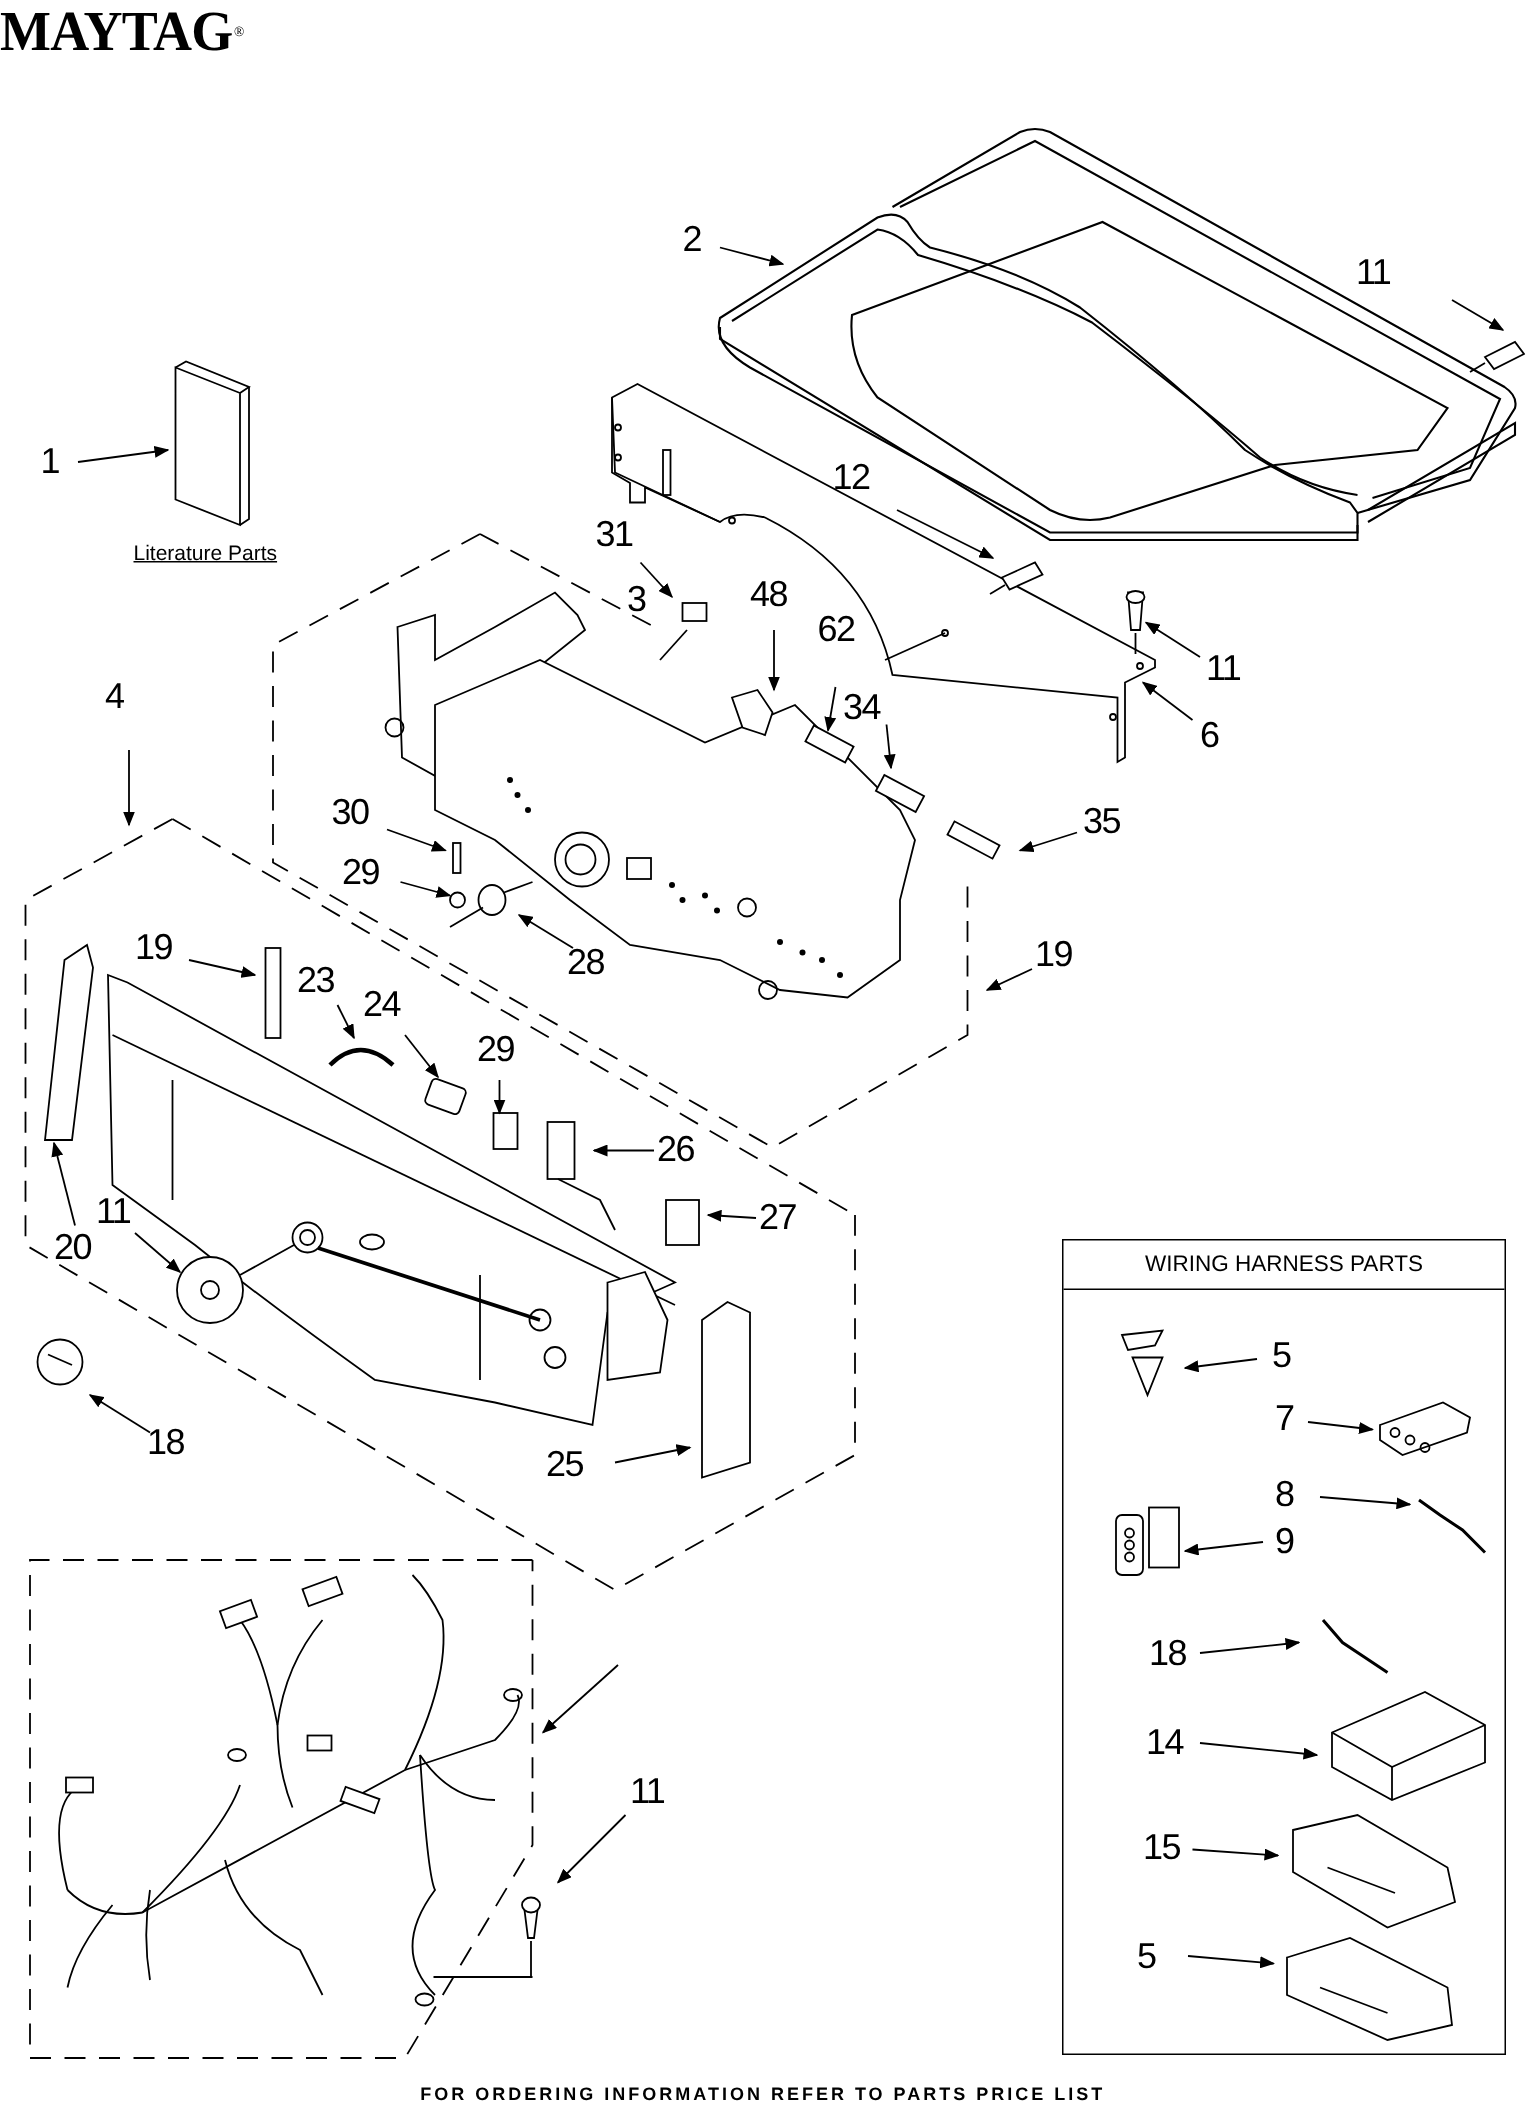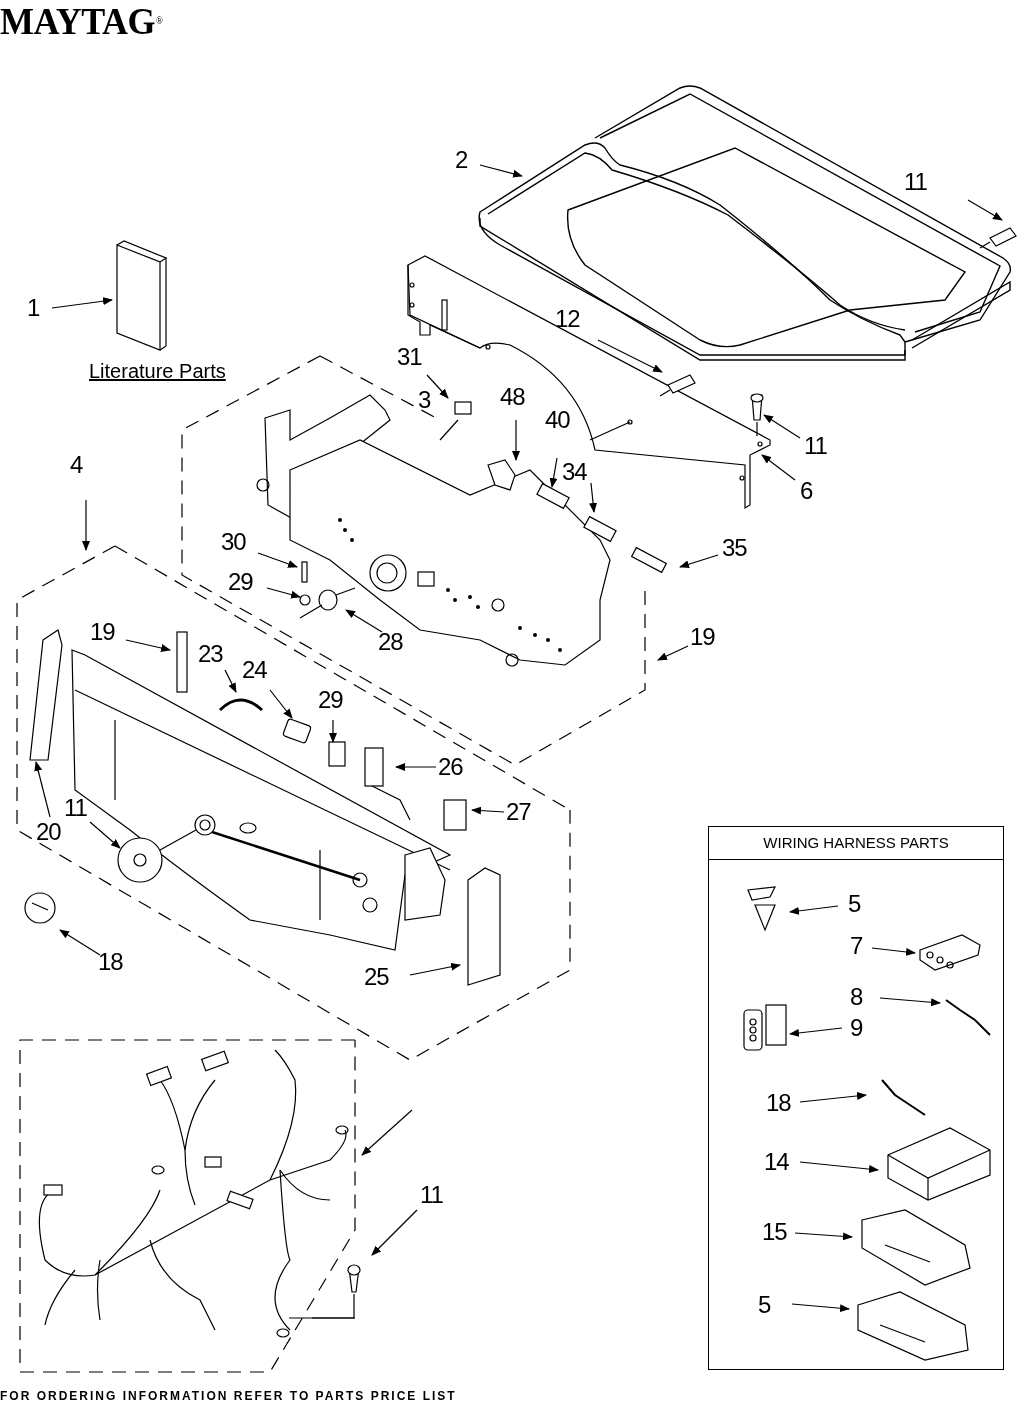--- a/index.html
+++ b/index.html
@@ -1,24 +1,24 @@
 <!DOCTYPE html>
 <html><head>
 <meta charset="utf-8">
 <style>
   html, body { margin:0; padding:0; background:#ffffff; }
   body { width:1017px; height:1404px; position:relative; overflow:hidden; font-family:"Liberation Sans", sans-serif; color:#000; }
   .brand { position:absolute; left:0; top:2px; font-family:"Liberation Serif", serif; font-weight:bold; font-size:36px; letter-spacing:-0.5px; line-height:36px; transform:scaleY(1.05); transform-origin:top left; }
   .brand sup { font-size:9px; font-weight:normal; vertical-align:top; position:relative; top:0px; margin-left:1px; }
   svg.diagram { position:absolute; left:0; top:0; }
   .callout { position:absolute; font-size:24px; line-height:24px; letter-spacing:-1px; }
-  .lit { position:absolute; left:89px; top:360px; font-size:20px; text-decoration:underline; }
+  .lit { position:absolute; left:89px; top:360px; font-size:14px; text-decoration:underline; }
   .wh-box { position:absolute; left:708px; top:826px; width:296px; height:544px; border:1.5px solid #000; box-sizing:border-box; }
   .wh-title { height:32px; border-bottom:1px solid #000; text-align:center; font-size:15px; line-height:32px; }
-  .footer { position:absolute; left:0; width:1017px; top:1389px; font-weight:bold; font-size:12px; letter-spacing:2px; }
+  .footer { position:absolute; left:0; width:1017px; top:1389px; text-align:center; font-weight:bold; font-size:12px; letter-spacing:2px; }
 </style>
 </head>
 <body>
 
 <div class="brand"><span>MAYTAG</span><sup>®</sup></div>
 
 <svg class="diagram" width="1017" height="1404" viewBox="0 0 1017 1404" fill="none" stroke="#000" stroke-width="1.2">
   <defs>
     <marker id="ah" markerWidth="10" markerHeight="8" refX="9" refY="4" orient="auto" markerUnits="userSpaceOnUse">
       <path d="M0,0 L10,4 L0,8 Z" fill="#000" stroke="none"></path>
@@ -317,21 +317,21 @@
 <div class="callout" style="left:198px;top:642px">23</div>
 <div class="callout" style="left:242px;top:658px">24</div>
 <div class="callout" style="left:318px;top:688px">29</div>
 <div class="callout" style="left:438px;top:755px">26</div>
 <div class="callout" style="left:506px;top:800px">27</div>
 <div class="callout" style="left:378px;top:630px">28</div>
 <div class="callout" style="left:228px;top:570px">29</div>
 <div class="callout" style="left:221px;top:530px">30</div>
 <div class="callout" style="left:397px;top:345px">31</div>
 <div class="callout" style="left:500px;top:385px">48</div>
-<div class="callout" style="left:545px;top:408px">40</div>
+<div class="callout" style="left:545px;top:408px">62</div>
 <div class="callout" style="left:562px;top:460px">34</div>
 <div class="callout" style="left:722px;top:536px">35</div>
 
 <div class="wh-box">
   <div class="wh-title">WIRING HARNESS PARTS</div>
 </div>
 
 <div class="footer">FOR ORDERING INFORMATION REFER TO PARTS PRICE LIST</div>
 
 </body></html>

